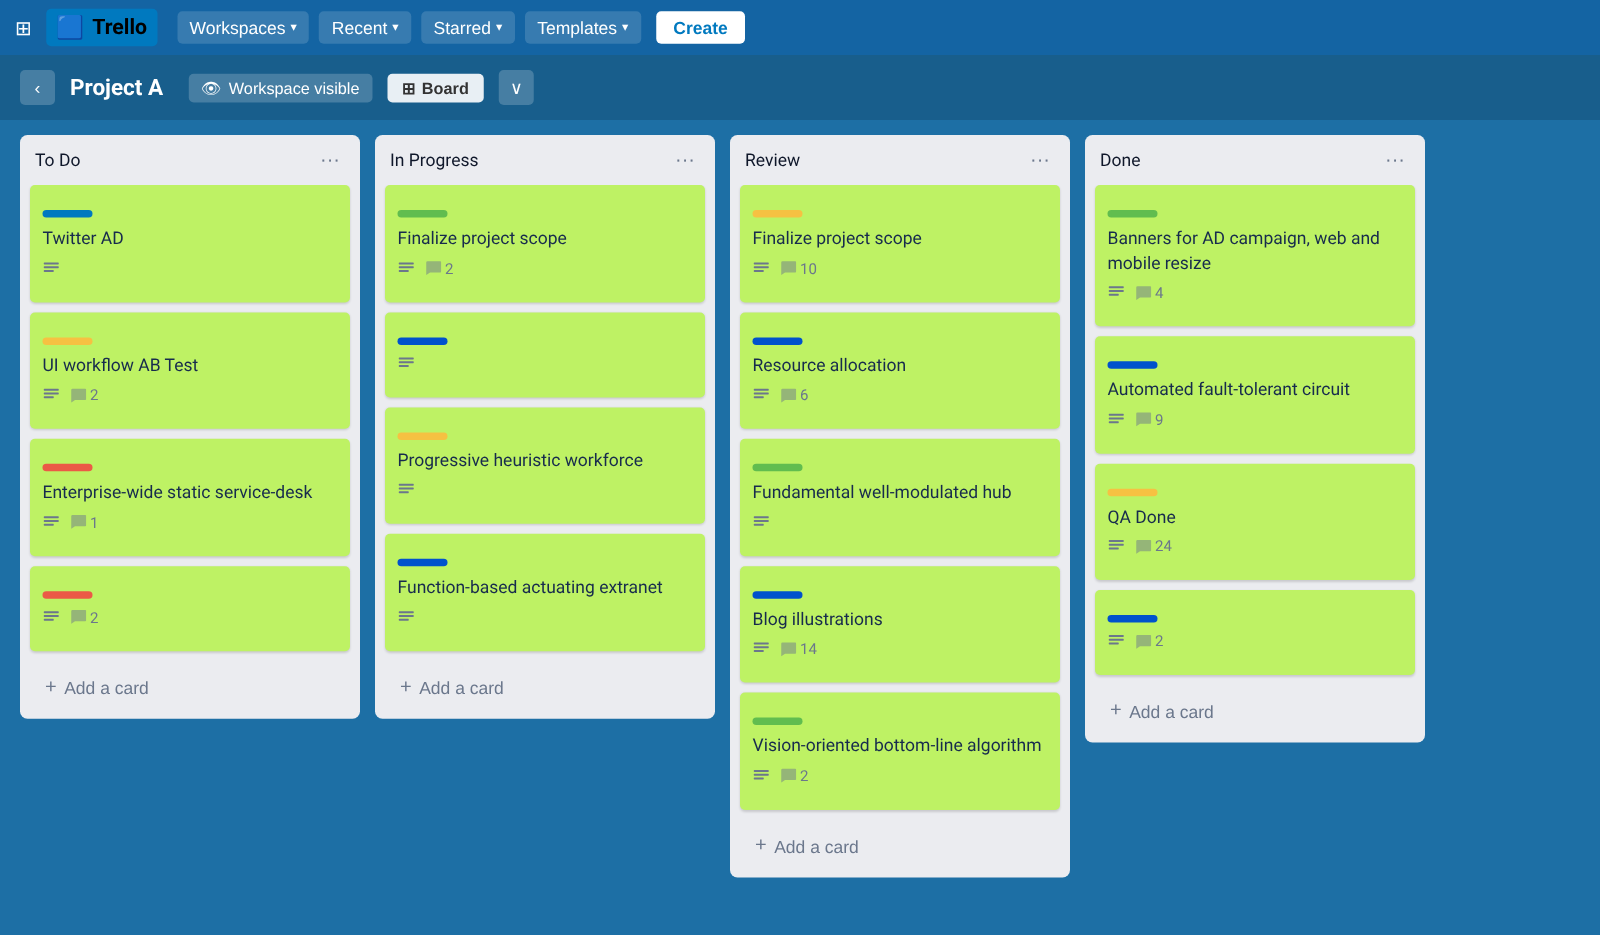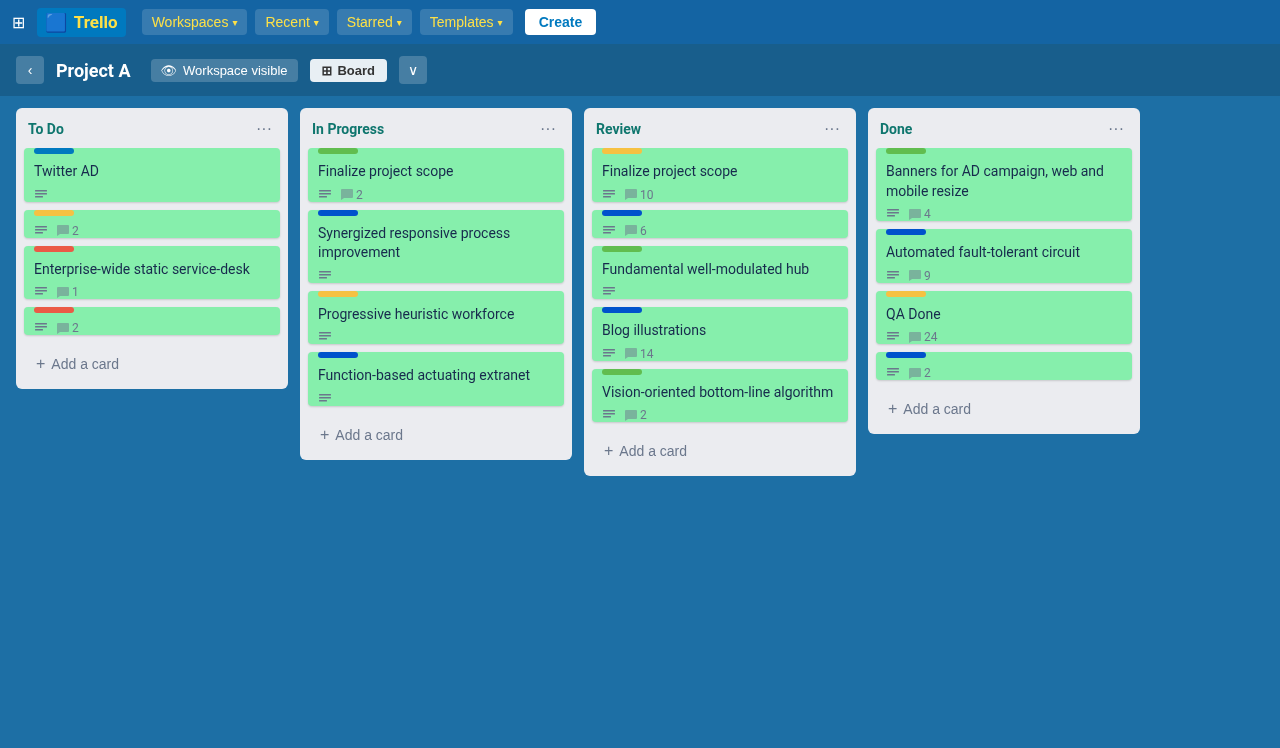--- a/index.html
+++ b/index.html
@@ -14,25 +14,25 @@
       padding: 0 12px;
       gap: 8px;
     }
     .nav-grid-icon { color: #fff; font-size: 16px; cursor: pointer; margin-right: 4px; }
     .nav-logo {
       display: flex; align-items: center; gap: 6px;
       background: #0079bf; border-radius: 4px;
       padding: 4px 8px; margin-right: 8px;
     }
     .nav-logo-icon { color: #fff; font-size: 18px; font-weight: bold; }
-    .nav-logo-text { color: #fde047; font-weight: 700; font-size: 17px; }
+    .nav-logo-text { color: #000000; font-weight: 700; font-size: 17px; }
     .nav-btn {
       background: rgba(255,255,255,0.15);
       border: none; border-radius: 4px;
-      color: #fde047; padding: 5px 10px;
+      color: #ffffff; padding: 5px 10px;
       font-size: 14px; cursor: pointer;
       display: flex; align-items: center; gap: 4px;
     }
     .nav-create {
       background: #ffffff; color: #0079bf;
       border: none; border-radius: 4px;
       padding: 5px 14px; font-size: 14px;
       font-weight: 600; cursor: pointer;
       margin-left: 4px;
     }
@@ -101,40 +101,40 @@
       flex-direction: column;
       overflow: hidden;
     }
     .column-header {
       display: flex;
       align-items: center;
       justify-content: space-between;
       padding: 10px 12px 8px;
     }
     .column-title {
-      font-weight: 700; font-size: 14px; color: #0f766e;
+      font-weight: 400; font-size: 14px; color: #0f172a;
     }
     .column-menu-btn {
       background: none; border: none;
       color: #6b778c; cursor: pointer;
       font-size: 16px; padding: 2px 4px;
       border-radius: 3px;
     }
 
     .cards-container {
       padding: 0 8px;
       overflow-y: auto;
       flex: 1;
     }
 
     
     .card {
-      background: #86efac;
+      background: #bef264;
       border-radius: 4px;
-      padding: 0 10px;
+      padding: 20px 10px;
       margin-bottom: 8px;
       box-shadow: 0 1px 2px rgba(0,0,0,0.15);
       cursor: pointer;
     }
 
     .card-label {
       height: 6px;
       border-radius: 3px;
       width: 40px;
       margin-bottom: 8px;
@@ -233,20 +233,21 @@
               <svg width="14" height="14" viewBox="0 0 14 14" fill="currentColor">
                 <rect x="1" y="2" width="12" height="1.5" rx="0.5"></rect>
                 <rect x="1" y="5" width="12" height="1.5" rx="0.5"></rect>
                 <rect x="1" y="8" width="8" height="1.5" rx="0.5"></rect>
               </svg>
             </span>
           </div>
         </div>
         <div class="card">
           <div class="card-label label-yellow"></div>
+          <div class="card-title">UI workflow AB Test</div>
           <div class="card-footer">
             <span class="card-footer-icon">
               <svg width="14" height="14" viewBox="0 0 14 14" fill="currentColor">
                 <rect x="1" y="2" width="12" height="1.5" rx="0.5"></rect>
                 <rect x="1" y="5" width="12" height="1.5" rx="0.5"></rect>
                 <rect x="1" y="8" width="8" height="1.5" rx="0.5"></rect>
               </svg>
             </span>
             <span class="card-footer-icon"><svg width="13" height="13" viewBox="0 0 13 13" fill="currentColor">
                 <path d="M1 1h11a1 1 0 011 1v7a1 1 0 01-1 1H4l-3 2V2a1 1 0 011-1z" opacity="0.5"></path>
@@ -307,21 +308,20 @@
                 <rect x="1" y="8" width="8" height="1.5" rx="0.5"></rect>
               </svg>
             </span>
             <span class="card-footer-icon"><svg width="13" height="13" viewBox="0 0 13 13" fill="currentColor">
                 <path d="M1 1h11a1 1 0 011 1v7a1 1 0 01-1 1H4l-3 2V2a1 1 0 011-1z" opacity="0.5"></path>
               </svg> 2</span>
           </div>
         </div>
         <div class="card">
           <div class="card-label label-dark-blue"></div>
-          <div class="card-title">Synergized responsive process improvement</div>
           <div class="card-footer">
             <span class="card-footer-icon">
               <svg width="14" height="14" viewBox="0 0 14 14" fill="currentColor">
                 <rect x="1" y="2" width="12" height="1.5" rx="0.5"></rect>
                 <rect x="1" y="5" width="12" height="1.5" rx="0.5"></rect>
                 <rect x="1" y="8" width="8" height="1.5" rx="0.5"></rect>
               </svg>
             </span>
           </div>
         </div>
@@ -374,20 +374,21 @@
                 <rect x="1" y="8" width="8" height="1.5" rx="0.5"></rect>
               </svg>
             </span>
             <span class="card-footer-icon"><svg width="13" height="13" viewBox="0 0 13 13" fill="currentColor">
                 <path d="M1 1h11a1 1 0 011 1v7a1 1 0 01-1 1H4l-3 2V2a1 1 0 011-1z" opacity="0.5"></path>
               </svg> 10</span>
           </div>
         </div>
         <div class="card">
           <div class="card-label label-dark-blue"></div>
+          <div class="card-title">Resource allocation</div>
           <div class="card-footer">
             <span class="card-footer-icon">
               <svg width="14" height="14" viewBox="0 0 14 14" fill="currentColor">
                 <rect x="1" y="2" width="12" height="1.5" rx="0.5"></rect>
                 <rect x="1" y="5" width="12" height="1.5" rx="0.5"></rect>
                 <rect x="1" y="8" width="8" height="1.5" rx="0.5"></rect>
               </svg>
             </span>
             <span class="card-footer-icon"><svg width="13" height="13" viewBox="0 0 13 13" fill="currentColor">
                 <path d="M1 1h11a1 1 0 011 1v7a1 1 0 01-1 1H4l-3 2V2a1 1 0 011-1z" opacity="0.5"></path>

